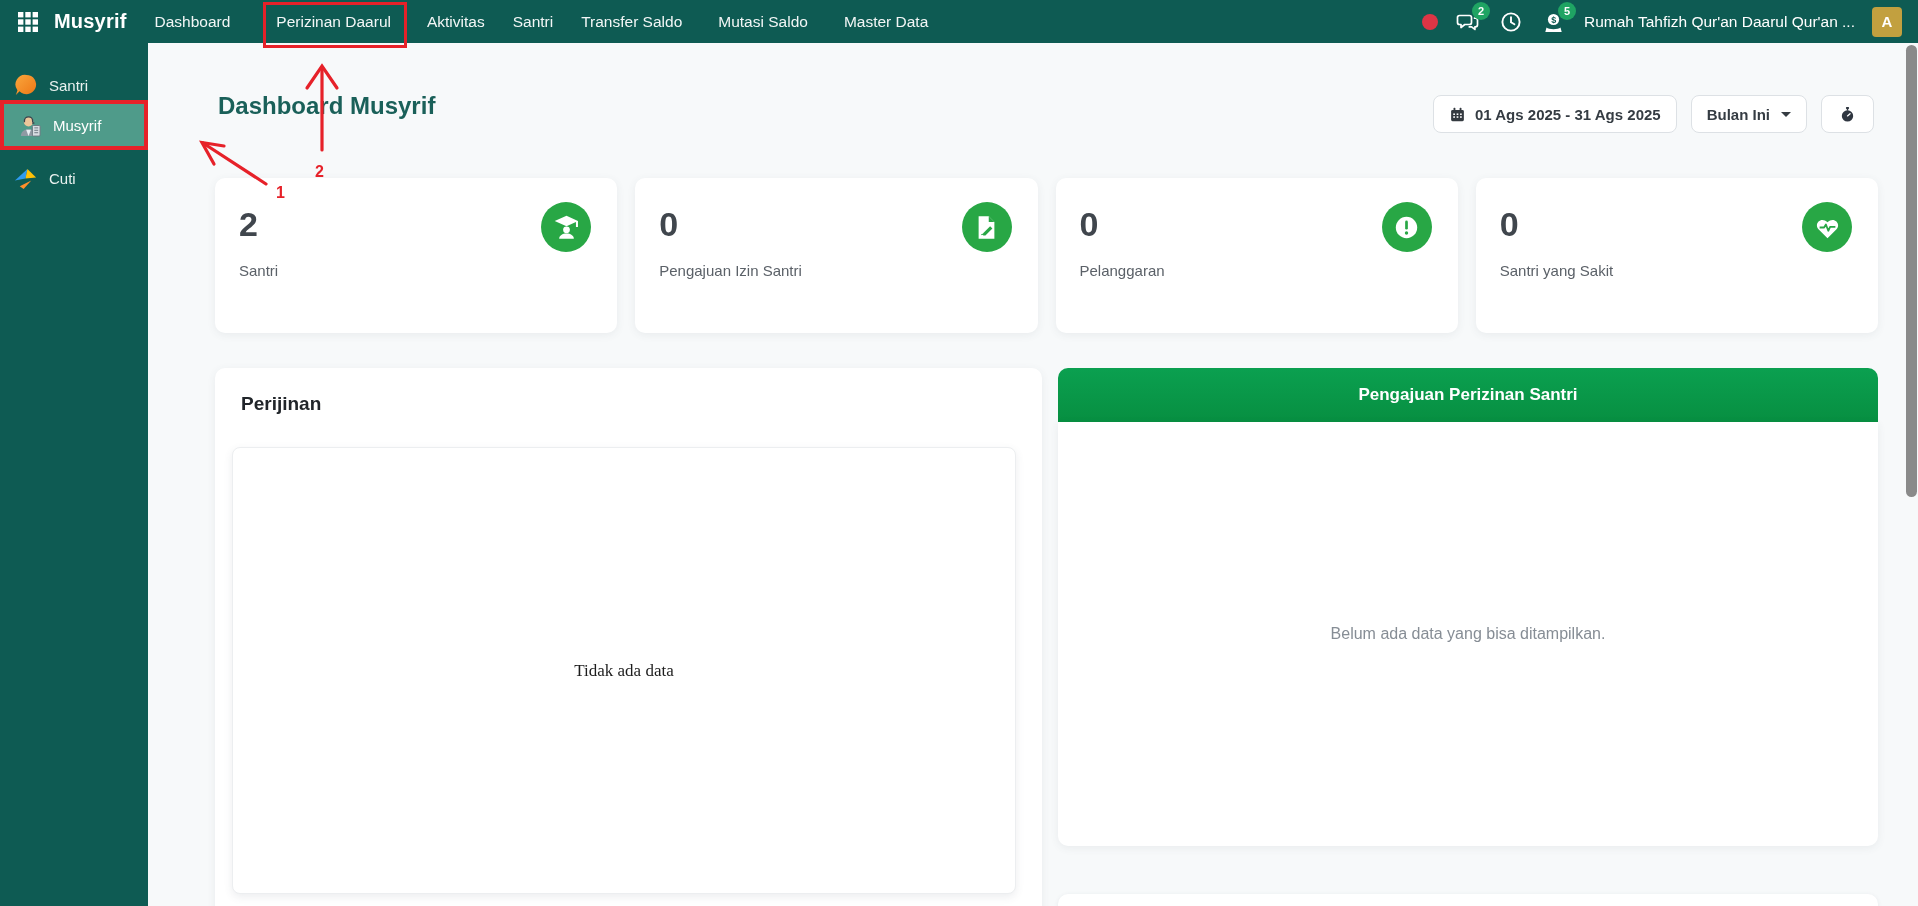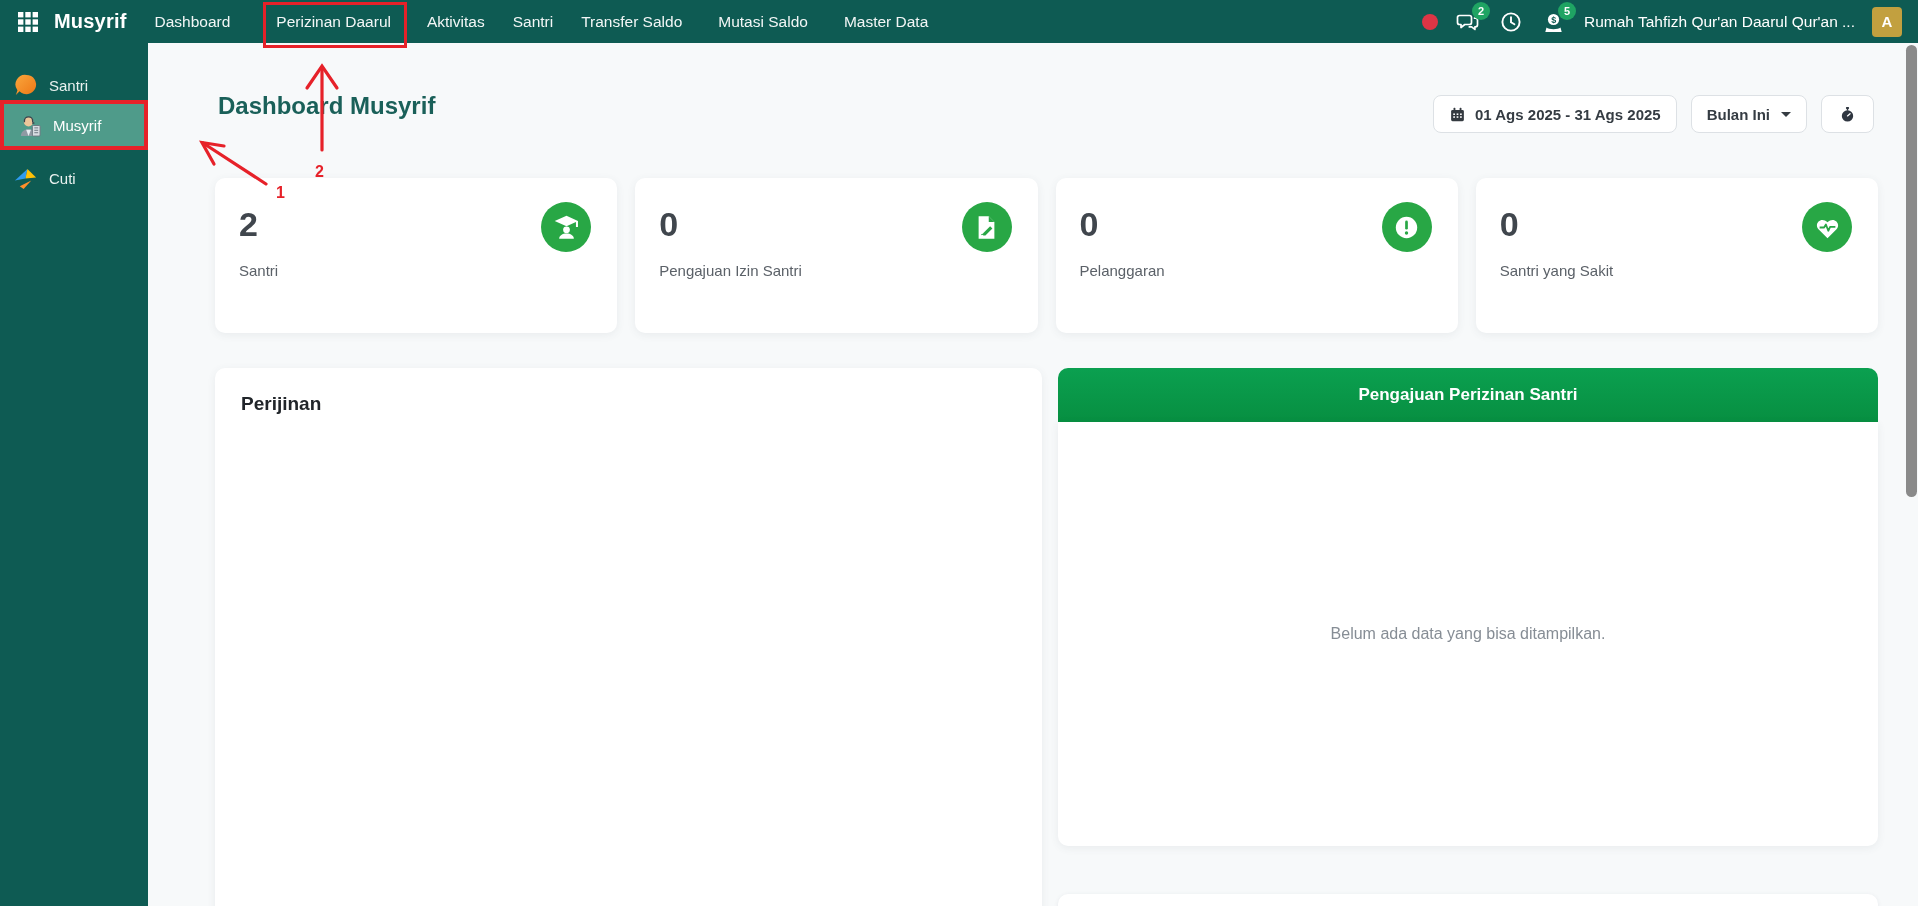--- a/index.html
+++ b/index.html
@@ -315,20 +315,23 @@
       <svg viewBox="0 0 24 24">
         <path d="M12 21.5 4.2 13.7C-.6 8.9 6.3 1.8 12 7.4c5.7-5.6 12.6 1.5 7.8 6.3z" fill="#fff"></path>
         <path d="M5 12h4l1.6-2.7 2.1 5.6 1.6-3.4H19" stroke="#28a745" stroke-width="1.6" fill="none" stroke-linejoin="round"></path>
       </svg>
     </div>
   </div>
 </div>
 
 <div class="panel-left">
   <h2>Perijinan</h2>
+  <div class="chart-box">
+    <span class="chart-empty">Tidak ada data</span>
+  </div>
 </div>
 
 <div class="panel-right">
   <div class="green-head">Pengajuan Perizinan Santri</div>
   <div class="panel-body">
     <span class="panel-body-empty">Belum ada data yang bisa ditampilkan.</span>
   </div>
 </div>
 <div class="next-card-stub"></div>
 

